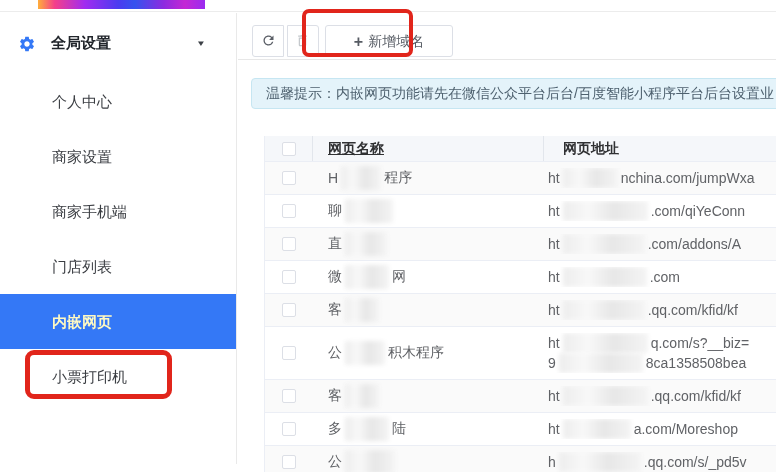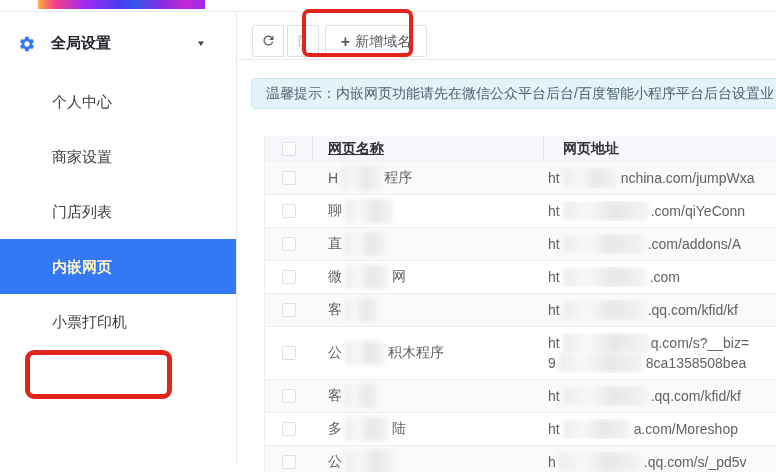--- a/index.html
+++ b/index.html
@@ -26,21 +26,21 @@
 
   
   .main { position:absolute; left:238px; top:13px; width:538px; height:459px; background:#fff; }
   .toolbar { height:47px; padding:12px 0 0 14px; border-bottom:1px solid #e7e7e7; }
   .tbtn { display:inline-block; height:32px; border:1px solid #dcdfe6; background:#fff;
           border-radius:3px; vertical-align:top; text-align:center; cursor:pointer; }
   .icon-btn { width:32px; line-height:30px; padding:0; }
   .icon-btn svg { width:15px; height:15px; vertical-align:-3px; }
   .btn-refresh { border-radius:3px 0 0 3px; color:#5a5e66; }
   .btn-trash  { margin-left:-1px; border-radius:0 3px 3px 0; color:#c4c8cc; cursor:not-allowed; }
-  .btn-add { margin-left:2px; padding:0 15px; font-size:14px; color:#565b63; line-height:30px; }
+  .btn-add { margin-left:2px; padding:0 28px; font-size:14px; color:#565b63; line-height:30px; }
   .plus-glyph { font-size:16px; font-weight:700; margin-right:5px; vertical-align:-1px; }
 
   .alert { margin:18px 0 0 13px; width:600px; height:31px; background:#e4f3fa;
            border:1px solid #c6e6f2; border-radius:4px; line-height:29px; padding-left:14px;
            color:#4e616f; white-space:nowrap; overflow:hidden; }
 
   
   .table { margin:27px 0 0 26px; width:600px; border-left:1px solid #ebeef5; color:#606266; }
   .thead { display:flex; align-items:center; background:#f5f7fa; height:26px;
            color:#303133; font-weight:700; border-bottom:1px solid #ebeef5; }
@@ -77,20 +77,21 @@
     <span class="gear-wrap">
       <svg viewBox="0 0 24 24" fill="currentColor">
           <path d="M19.14 12.94c.04-.3.06-.61.06-.94 0-.32-.02-.64-.07-.94l2.03-1.58c.18-.14.23-.41.12-.61l-1.92-3.32c-.12-.22-.37-.29-.59-.22l-2.39.96c-.5-.38-1.03-.7-1.62-.94l-.36-2.54c-.04-.24-.24-.41-.48-.41h-3.84c-.24 0-.43.17-.47.41l-.36 2.54c-.59.24-1.13.57-1.62.94l-2.39-.96c-.22-.08-.47 0-.59.22L2.74 8.87c-.12.21-.08.47.12.61l2.03 1.58c-.05.3-.09.63-.09.94s.02.64.07.94l-2.03 1.58c-.18.14-.23.41-.12.61l1.92 3.32c.12.22.37.29.59.22l2.39-.96c.5.38 1.03.7 1.62.94l.36 2.54c.05.24.24.41.48.41h3.84c.24 0 .44-.17.47-.41l.36-2.54c.59-.24 1.13-.56 1.62-.94l2.39.96c.22.08.47 0 .59-.22l1.92-3.32c.12-.22.07-.47-.12-.61l-2.01-1.58zM12 15.6c-1.98 0-3.6-1.62-3.6-3.6s1.62-3.6 3.6-3.6 3.6 1.62 3.6 3.6-1.62 3.6-3.6 3.6z"></path>
         </svg>
     </span>
     <span class="sb-group-label">全局设置</span>
     <span class="caret">▼</span>
   </div>
   <div class="sb-item">个人中心</div>
   <div class="sb-item">商家设置</div>
+  <div class="sb-item">商家手机端</div>
   <div class="sb-item">门店列表</div>
   <div class="sb-item active">内嵌网页</div>
   <div class="sb-item">小票打印机</div>
 </div>
 
 <div class="main">
 
   <div class="toolbar">
     <button class="tbtn icon-btn btn-refresh">
       <span>

